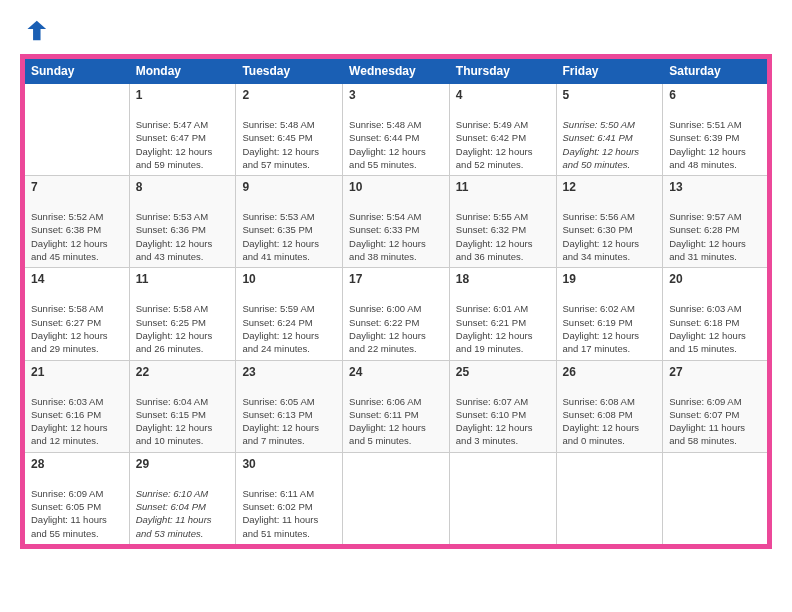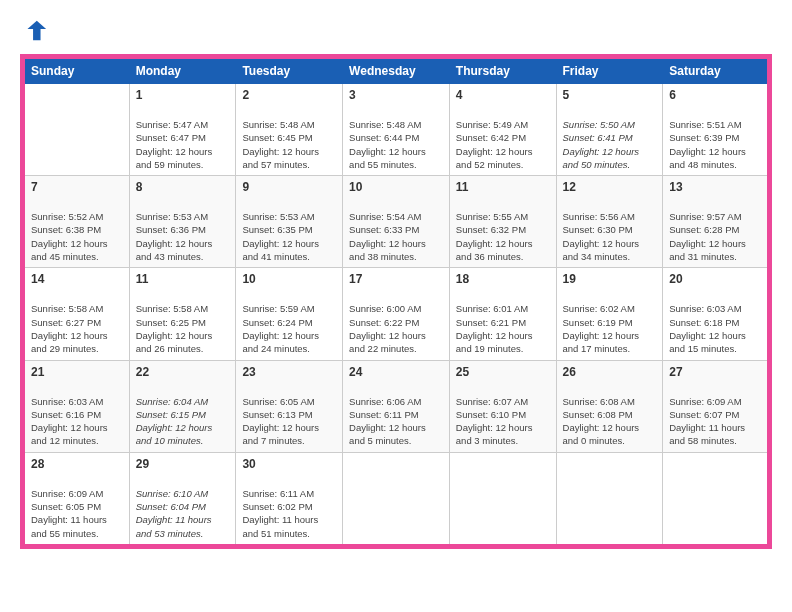--- a/index.html
+++ b/index.html
@@ -272,21 +272,21 @@
         <tr class="row-alt">
           <td>
             <span class="day-num">21</span>
             <div class="day-info" style="white-space: pre-line;">Sunrise: 6:03 AM
 Sunset: 6:16 PM
 Daylight: 12 hours
 and 12 minutes.</div>
           </td>
           <td>
             <span class="day-num">22</span>
-            <div class="day-info" style="white-space: pre-line; font-style: italic;">Sunrise: 6:04 AM
+            <div class="day-info" style="white-space: pre-line;">Sunrise: 6:04 AM
 Sunset: 6:15 PM
 Daylight: 12 hours
 and 10 minutes.</div>
           </td>
           <td>
             <span class="day-num">23</span>
             <div class="day-info" style="white-space: pre-line;">Sunrise: 6:05 AM
 Sunset: 6:13 PM
 Daylight: 12 hours
 and 7 minutes.</div>

